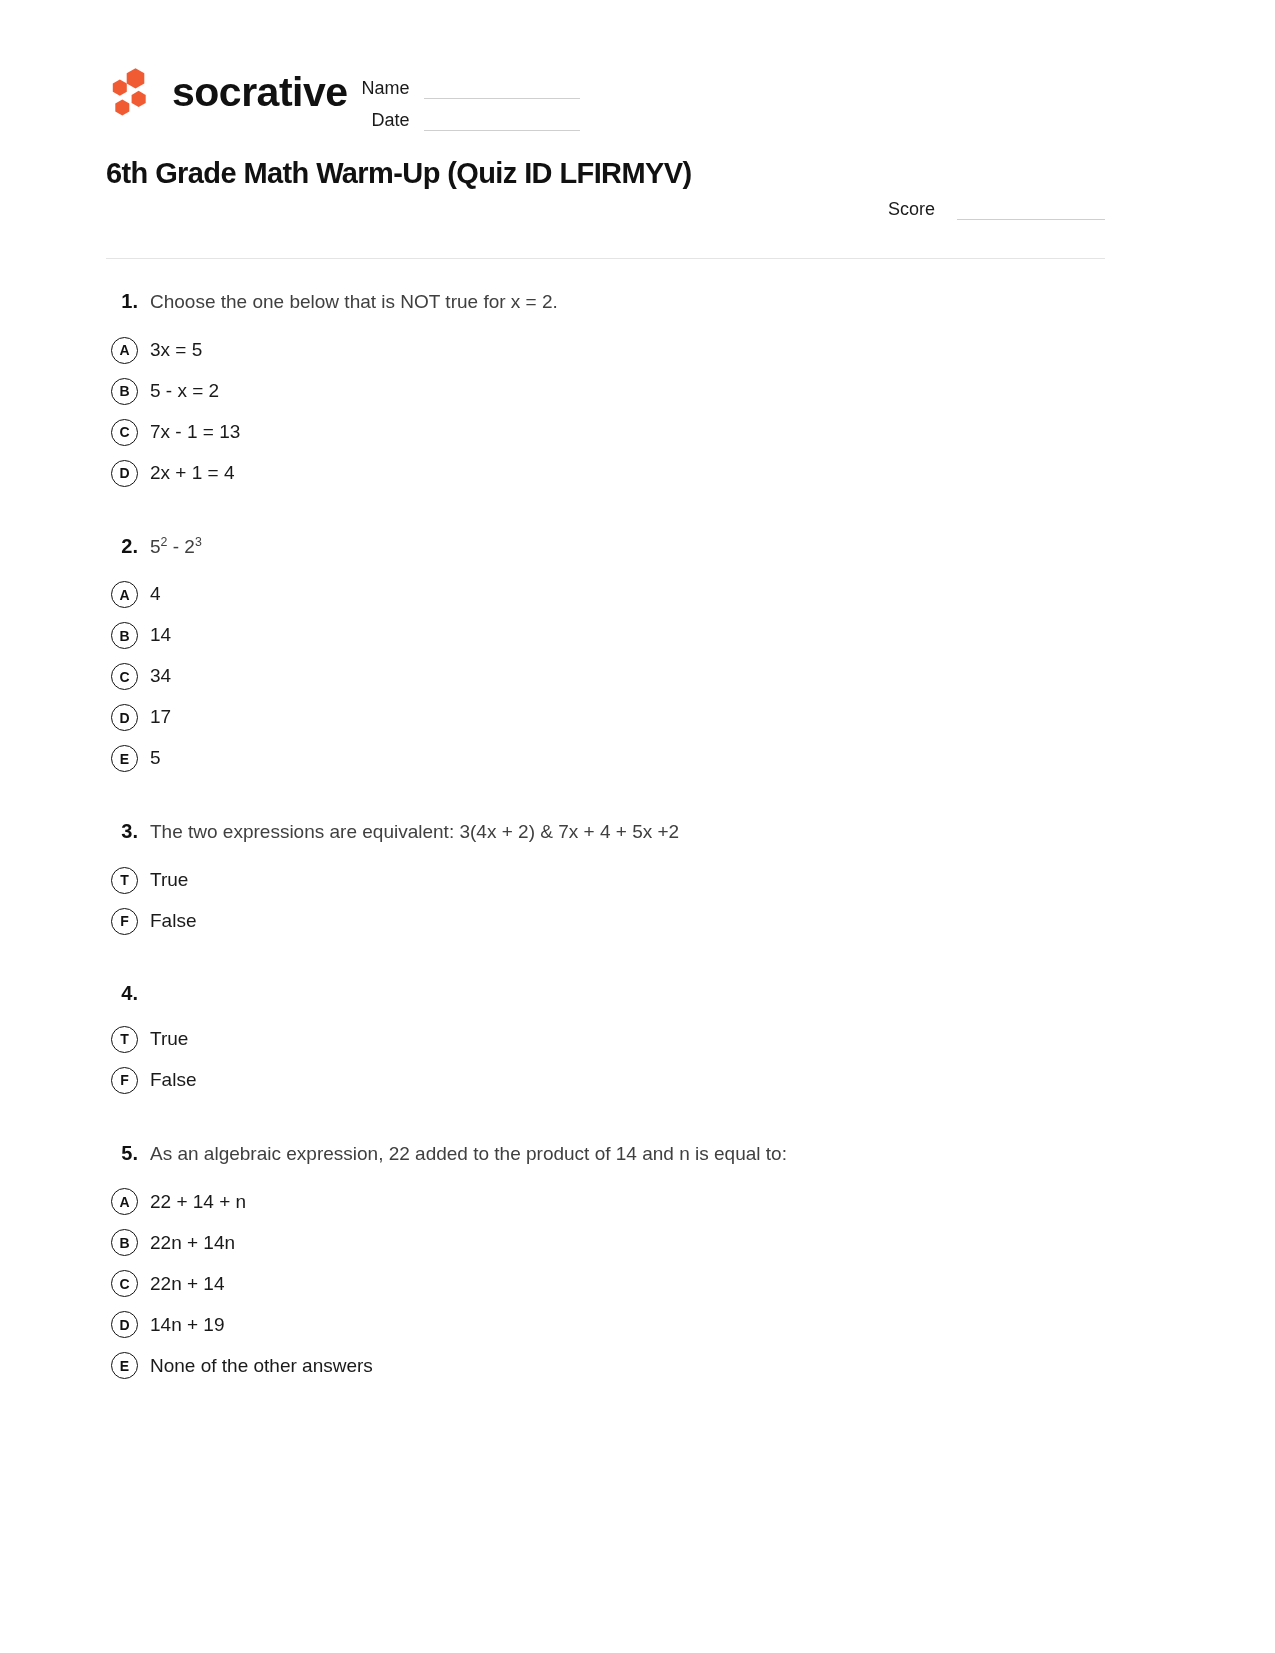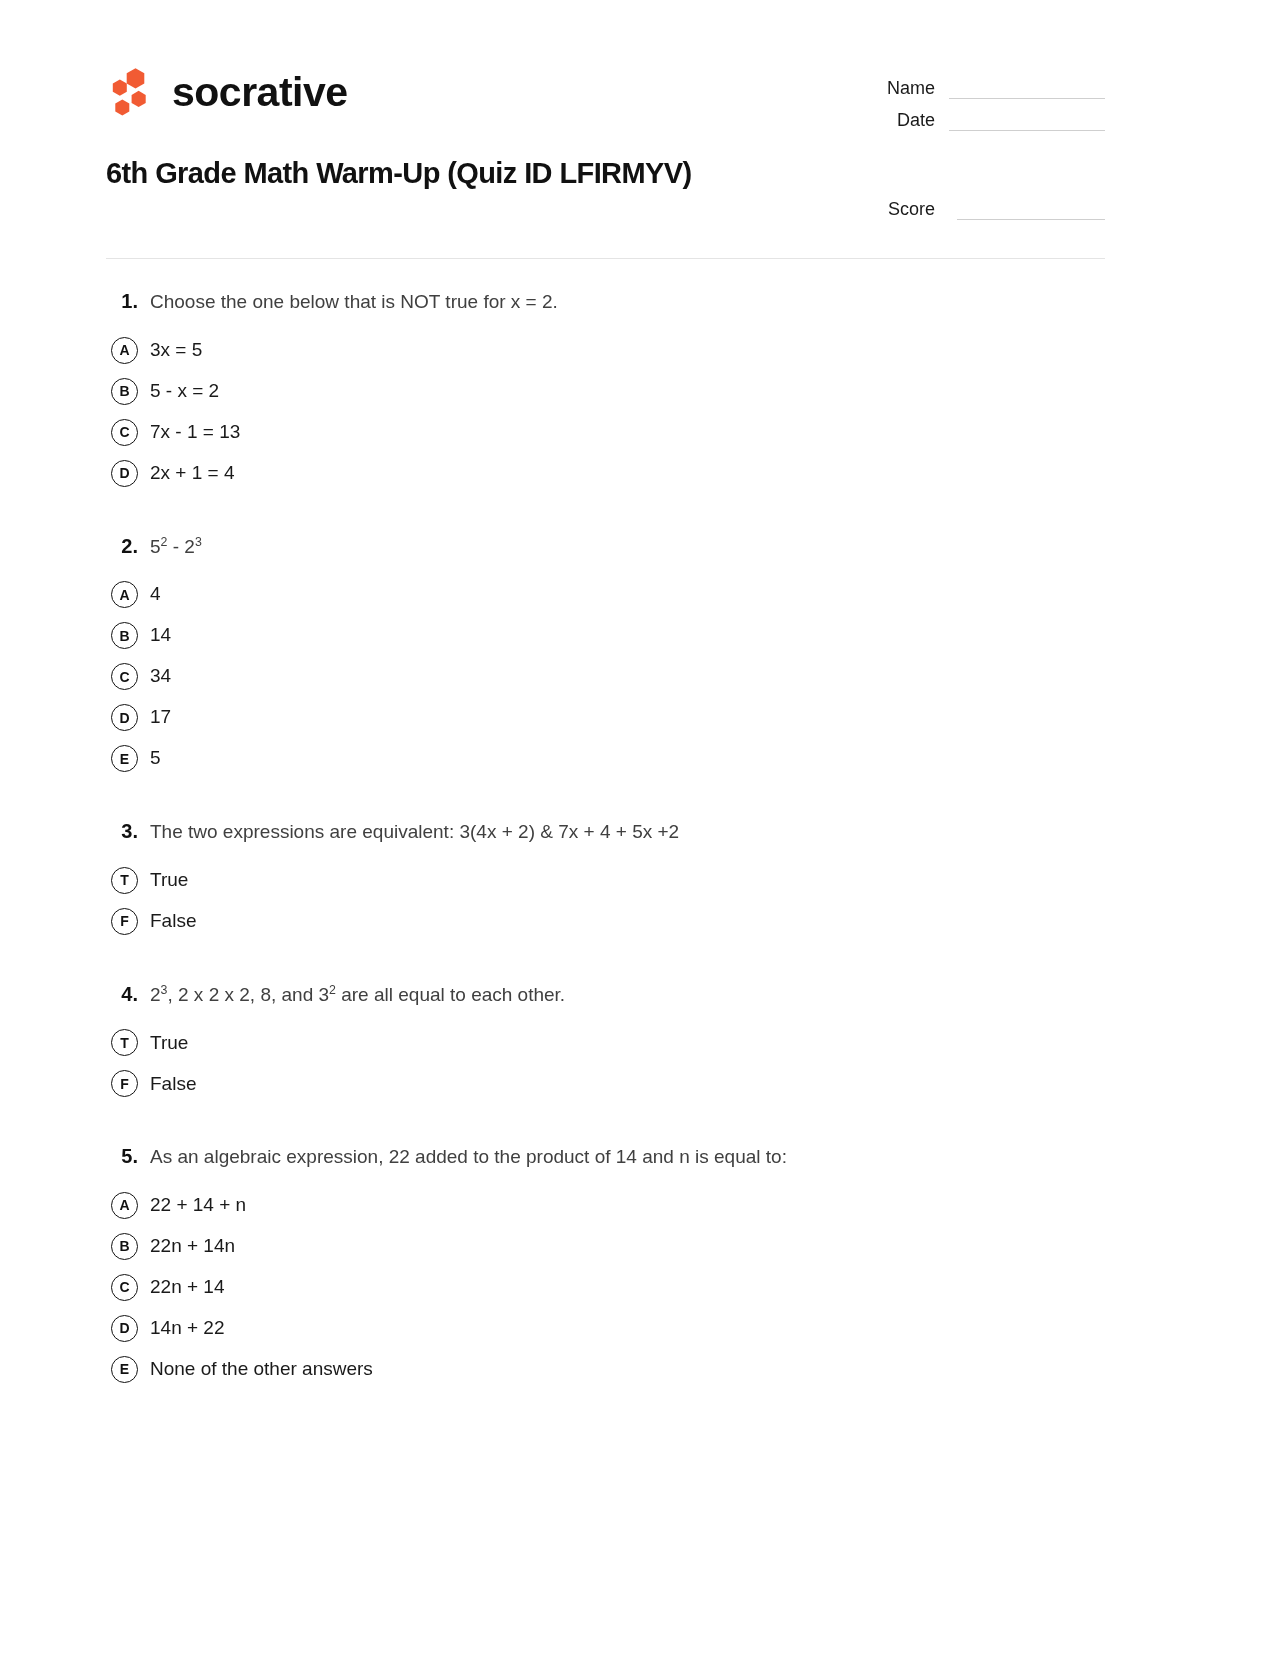--- a/index.html
+++ b/index.html
@@ -21,21 +21,21 @@
     width: 1275px;
     height: 1653px;
     padding: 0;
     position: relative;
   }
 
   
   .header {
     display: flex;
     align-items: flex-start;
-    justify-content: space-between;
+    justify-content: flex-start;
     padding: 62px 170px 0 106px;
   }
 
   .brand {
     display: flex;
     align-items: center;
     gap: 14px;
     padding-top: 4px;
   }
   .brand-mark {
@@ -285,21 +285,20 @@
           </li>
           <li class="option">
             <span class="bubble">F</span>
             <span class="opt-text">False</span>
           </li>
         </ul>
       </div>
       <div class="question">
         <div class="q-head">
           <span class="q-num">4.</span>
-          <span class="q-text">2<sup>3</sup>, 2 x 2 x 2, 8, and 3<sup>2</sup> are all equal to each other.</span>
         </div>
         <ul class="options">
           <li class="option">
             <span class="bubble">T</span>
             <span class="opt-text">True</span>
           </li>
           <li class="option">
             <span class="bubble">F</span>
             <span class="opt-text">False</span>
           </li>
@@ -318,21 +317,21 @@
           <li class="option">
             <span class="bubble">B</span>
             <span class="opt-text">22n + 14n</span>
           </li>
           <li class="option">
             <span class="bubble">C</span>
             <span class="opt-text">22n + 14</span>
           </li>
           <li class="option">
             <span class="bubble">D</span>
-            <span class="opt-text">14n + 22</span>
+            <span class="opt-text">14n + 19</span>
           </li>
           <li class="option">
             <span class="bubble">E</span>
             <span class="opt-text">None of the other answers</span>
           </li>
         </ul>
       </div>
     </div>
 
 </div>

